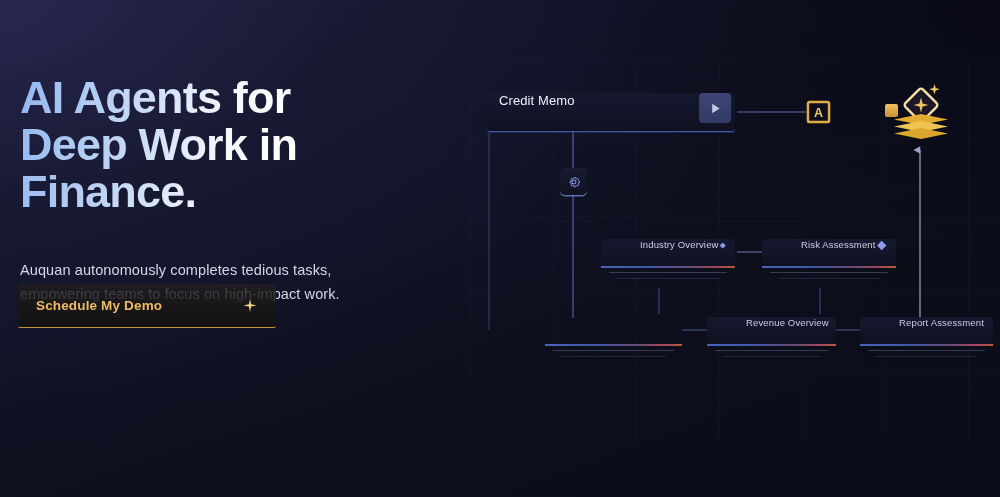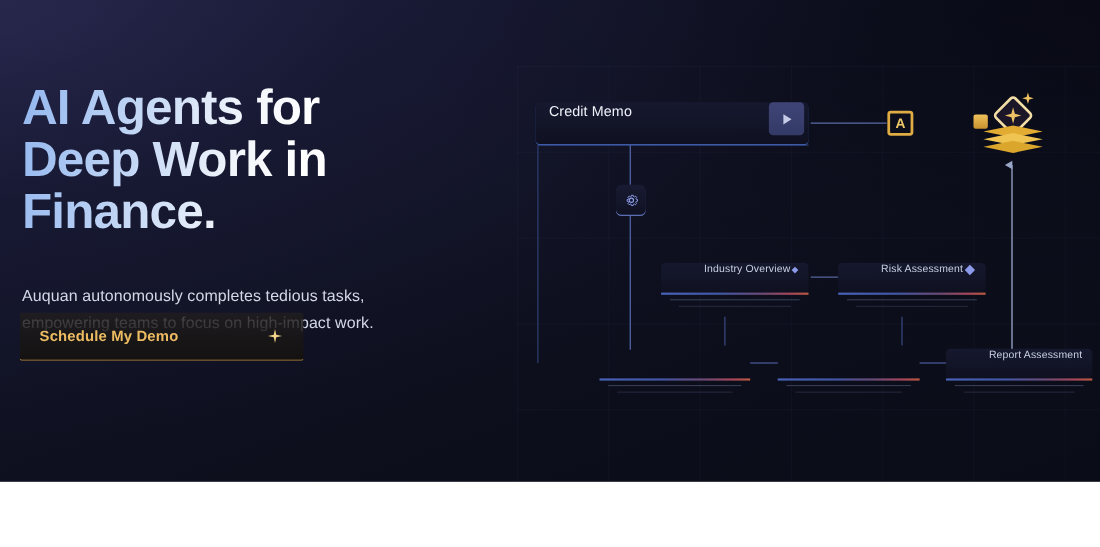--- a/index.html
+++ b/index.html
@@ -7,21 +7,21 @@
   html, body {
     width: 1000px;
     height: 497px;
     overflow: hidden;
     font-family: "Liberation Sans", sans-serif;
   }
 
   .page {
     position: relative;
     width: 1000px;
-    height: 438px;
+    height: 497px;
     background:
       radial-gradient(120% 150% at 0% 0%, rgba(48,48,92,0.55) 0%, rgba(30,31,63,0.32) 28%, rgba(13,15,28,0) 62%),
       radial-gradient(90% 110% at 100% 0%, rgba(8,9,20,0.9) 0%, rgba(10,11,22,0.3) 45%, rgba(13,15,28,0) 70%),
       linear-gradient(160deg, #1c1d3a 0%, #15172f 20%, #101223 45%, #0c0e1b 70%, #0a0c18 100%);
     overflow: hidden;
   }
 
   
   .grid-overlay {
     position: absolute;
@@ -278,20 +278,26 @@
       </svg>
     </div>
     <div class="underline-grad" style="left:762px; top:266px; width:134px;"></div>
     <div class="stackline" style="left:770px; top:272px; width:118px;"></div>
     <div class="stackline dim" style="left:778px; top:278px; width:102px;"></div>
 
     <div class="underline-grad" style="left:545px; top:344px; width:137px;"></div>
     <div class="stackline" style="left:553px; top:350px; width:121px;"></div>
     <div class="stackline dim" style="left:561px; top:356px; width:105px;"></div>
 
+    <div class="node card-sm" style="left:707px; top:317px; width:129px;">
+      <span class="title">Revenue Overview</span>
+      <svg class="diamond-ic" width="13" height="13" viewBox="0 0 14 14">
+        <path d="M7 1.2 L12.8 7 L7 12.8 L1.2 7 Z" fill="#8c9aea"></path>
+      </svg>
+    </div>
     <div class="underline-grad" style="left:707px; top:344px; width:129px;"></div>
     <div class="stackline" style="left:715px; top:350px; width:113px;"></div>
     <div class="stackline dim" style="left:723px; top:356px; width:97px;"></div>
 
     <div class="node card-sm" style="left:860px; top:317px; width:133px;">
       <span class="title">Report Assessment</span>
       <svg class="diamond-ic" width="13" height="13" viewBox="0 0 14 14">
         <path d="M7 1.2 L12.8 7 L7 12.8 L1.2 7 Z" fill="#8c9aea"></path>
       </svg>
     </div>

